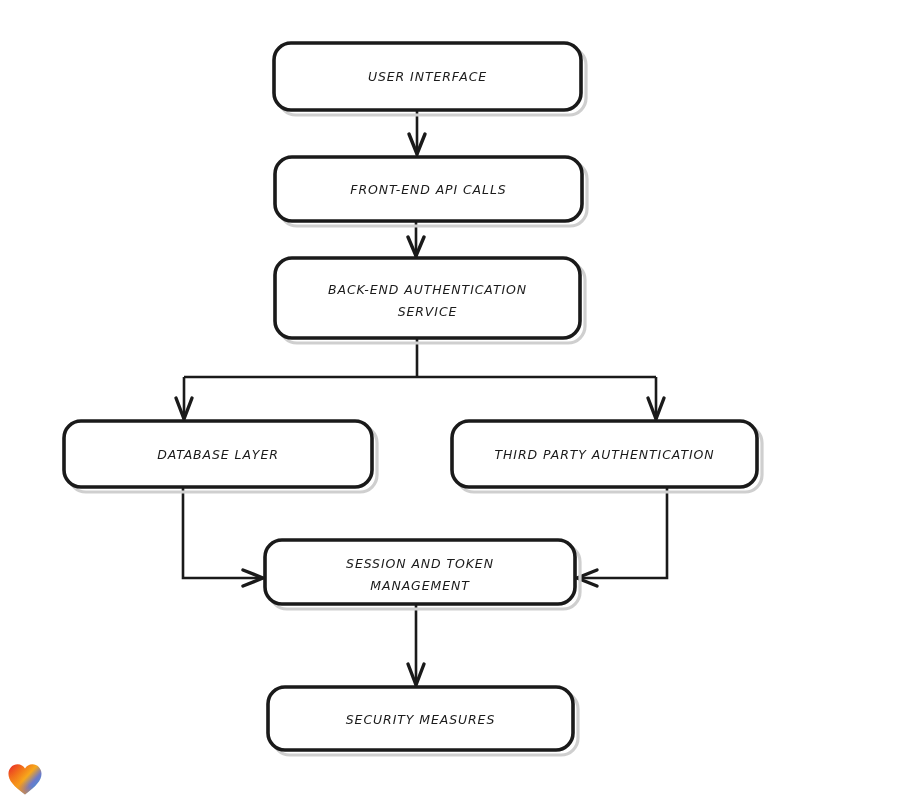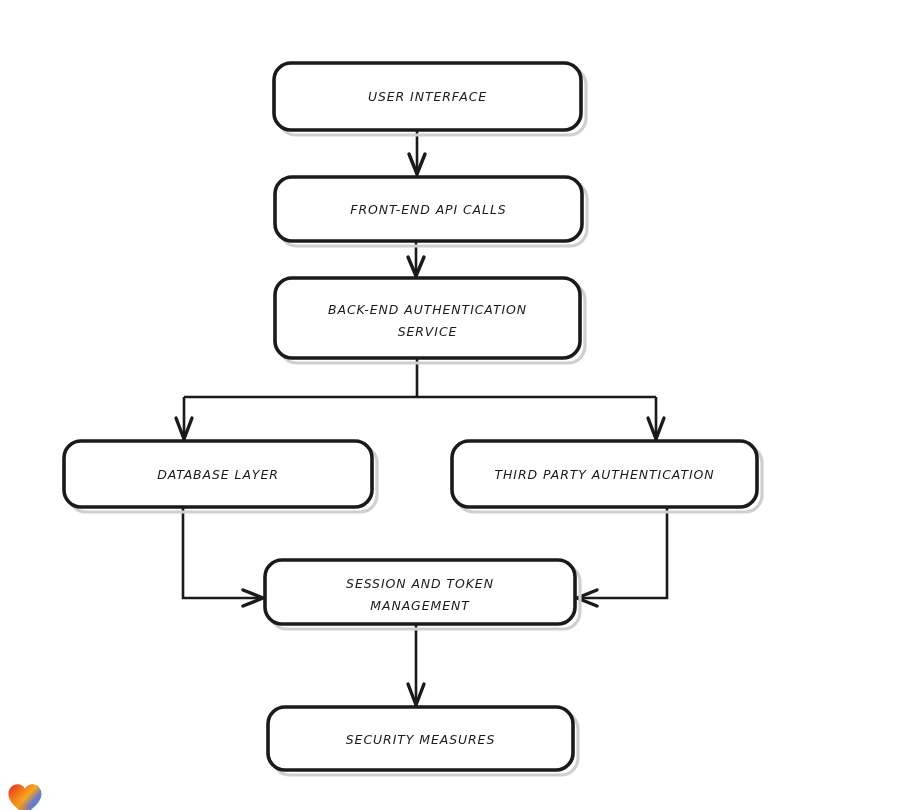--- a/index.html
+++ b/index.html
@@ -3,21 +3,21 @@
 <meta charset="utf-8">
 <style>
   html,body{margin:0;padding:0;}
   body{
     width:911px;height:810px;
     background:#ffffff;
     font-family:"DejaVu Sans", sans-serif;
     overflow:hidden;
     position:relative;
   }
-  #stage{position:absolute;left:0;top:0;width:911px;height:774px;margin-top:20px;}
+  #stage{position:absolute;left:0;top:0;width:911px;height:774px;}
   #flow-svg{position:absolute;left:0;top:0;width:911px;height:810px;}
 
   .node-label{
     font-family:"DejaVu Sans", sans-serif;
     font-size:12.5px;
     font-weight:400;
     letter-spacing:0.9px;
     fill:#1b1b1b;
     text-anchor:middle;
     font-style:italic;

